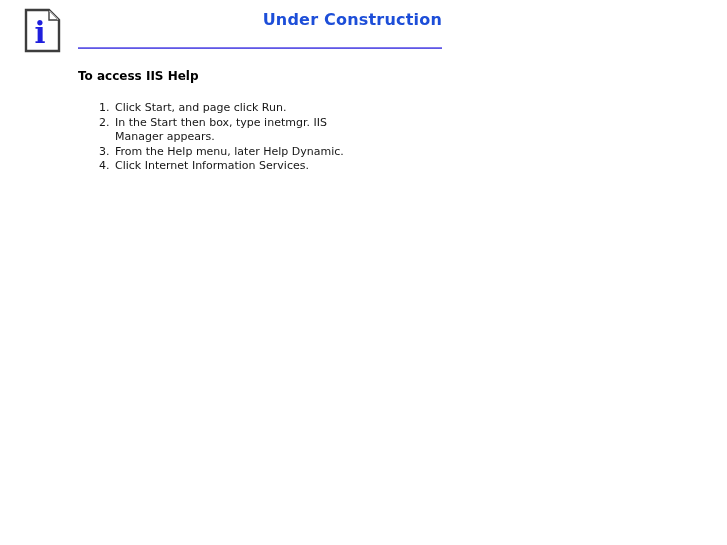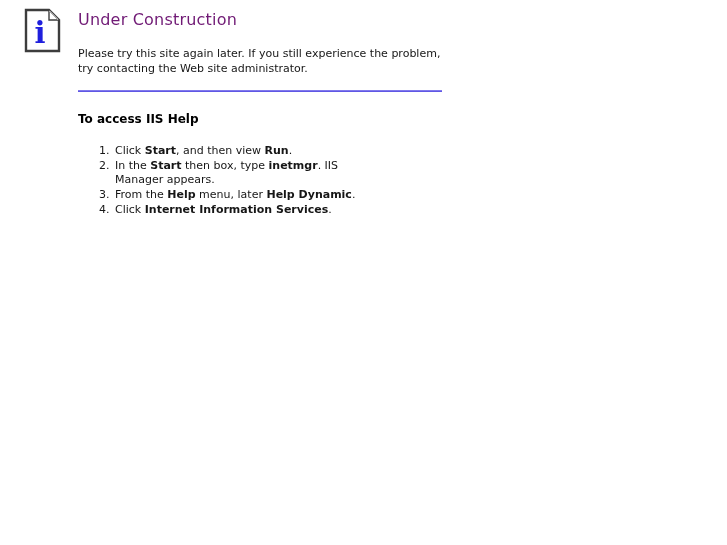--- a/index.html
+++ b/index.html
@@ -23,24 +23,25 @@
     height: 45px;
   }
   .content {
     position: absolute;
     left: 78px;
     top: 10px;
     width: 364px;
   }
   .title {
     font-size: 16px;
-    font-weight: 400;
-    color: #701a75;
+    font-weight: 700;
+    color: #1d4ed8;
     margin: 0 0 18px 0;
     letter-spacing: 0.2px;
+    text-align: right;
   }
   .para {
     font-size: 11px;
     line-height: 14.6px;
     margin: 0 0 14px 0;
     color: #161616;
   }
   .divider {
     height: 2px;
     border: 0;
@@ -55,49 +56,48 @@
   }
   .steps {
     font-size: 11px;
     line-height: 14.6px;
     margin: 18px 0 0 0;
     padding: 0 0 0 35px;
     width: 300px;
     color: #161616;
   }
   .steps li { margin: 0; padding-left: 2px; }
-  .bold { font-weight: bold; }
+  .bold { font-weight: normal; }
 </style>
 </head>
 <body>
 
 <div class="page">
 
   <svg class="doc-icon" viewBox="0 0 37 45" xmlns="http://www.w3.org/2000/svg" aria-hidden="true">
     <path d="M2,2 L25,2 L35,12 L35,43 L2,43 Z" fill="#ffffff" stroke="#3d3d3d" stroke-width="2.4" stroke-linejoin="miter"></path>
     <path d="M25,2 L25,12 L35,12" fill="#ffffff" stroke="#3d3d3d" stroke-width="1.4"></path>
     <path d="M25,3 L34,12" stroke="#aaaaaa" stroke-width="1"></path>
     <text x="16" y="35" text-anchor="middle" font-family="DejaVu Serif, Liberation Serif, serif" font-size="29" font-weight="bold" fill="#1f1fdd">i</text>
   </svg>
 
   <div class="content">
 
     <h1 class="title">Under Construction</h1>
 
 
-    <p class="para">Please try this site again later. If you still experience the problem, try contacting the Web site administrator.</p>
 
     <hr class="divider">
 
 
     <h2 class="help-heading">To access IIS Help</h2>
 
     <ol class="steps">
       <li>
-        <span>Click </span><span class="bold">Start</span><span>, and then view </span><span class="bold">Run</span><span>.</span>
+        <span>Click </span><span class="bold">Start</span><span>, and page click </span><span class="bold">Run</span><span>.</span>
       </li>
       <li>
         <span>In the </span><span class="bold">Start</span><span> then box, type </span><span class="bold">inetmgr</span><span>. IIS Manager appears.</span>
       </li>
       <li>
         <span>From the </span><span class="bold">Help</span><span> menu, later </span><span class="bold">Help Dynamic</span><span>.</span>
       </li>
       <li>
         <span>Click </span><span class="bold">Internet Information Services</span><span>.</span>
       </li>

